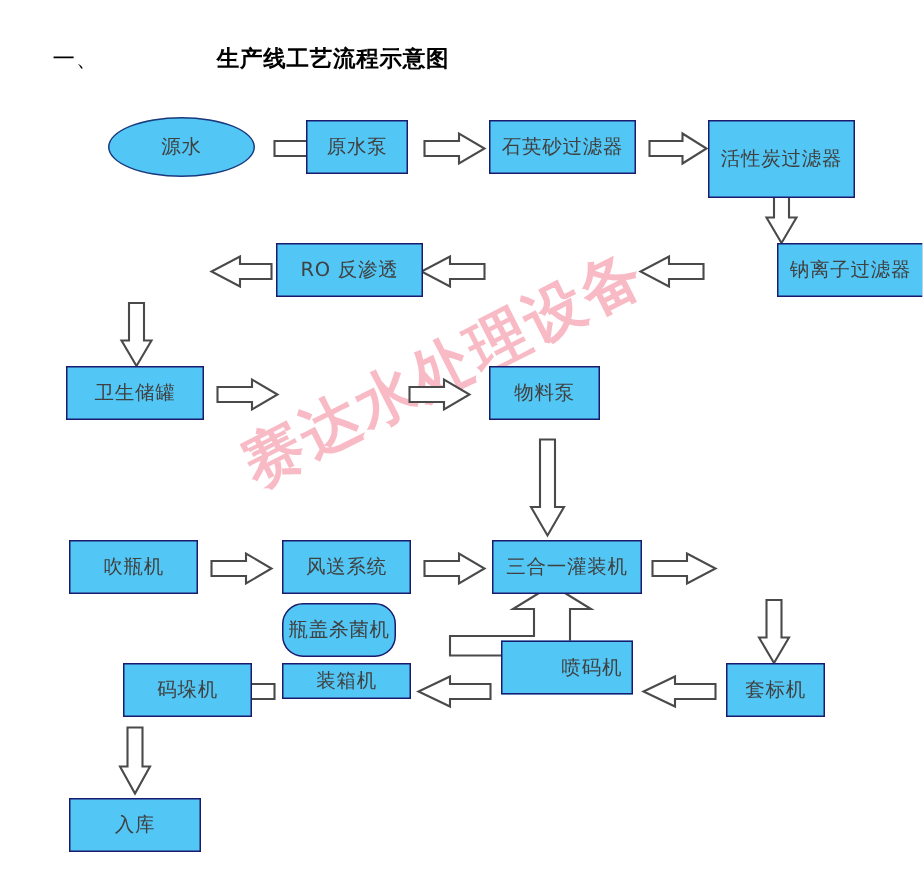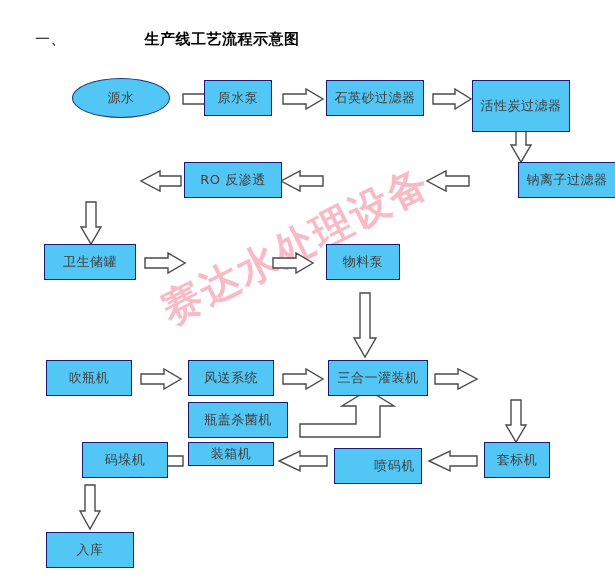--- a/index.html
+++ b/index.html
@@ -221,21 +221,21 @@
     <span>三合一灌装机</span>
   </div>
 
   <div class="arrow" style="left:434px; top:368px;">
     <svg width="44" height="22" viewBox="0 0 44 22">
       <polygon points="1,6 24,6 24,1 43,11 24,21 24,16 1,16"></polygon>
     </svg>
   </div>
 
 
-  <div class="node" style="left:188px; top:402px; width:100px; height:36px;">
+  <div class="node" style="left:188px; top:402px; width:76px; height:36px;border-radius:14px;">
     <span>瓶盖杀菌机</span>
   </div>
 
   <div class="arrow" style="left:298px; top:388px;">
     <svg width="98" height="50" viewBox="0 0 98 50">
       <path d="M 2,49 L 2,36 L 58,36 L 58,18 L 44,18 L 70,2 L 96,18 L 82,18 L 82,49 Z"></path>
     </svg>
   </div>
 
   <div class="arrow" style="left:504px; top:399px;">
@@ -247,21 +247,21 @@
   <div class="node" style="left:484px; top:442px; width:66px; height:36px;">
     <span>套标机</span>
   </div>
 
   <div class="arrow" style="left:428px; top:450px;">
     <svg width="50" height="22" viewBox="0 0 50 22">
       <polygon points="49,6 22,6 22,1 1,11 22,21 22,16 49,16"></polygon>
     </svg>
   </div>
 
-  <div class="node" style="left:334px; top:448px; width:88px; height:36px;padding-left:33px;">
+  <div class="node" style="left:334px; top:427px; width:88px; height:36px;padding-left:33px;">
     <span>喷码机</span>
   </div>
 
   <div class="arrow" style="left:278px; top:450px;">
     <svg width="50" height="22" viewBox="0 0 50 22">
       <polygon points="49,6 22,6 22,1 1,11 22,21 22,16 49,16"></polygon>
     </svg>
   </div>
 
   <div class="node" style="left:188px; top:442px; width:86px; height:24px;">

